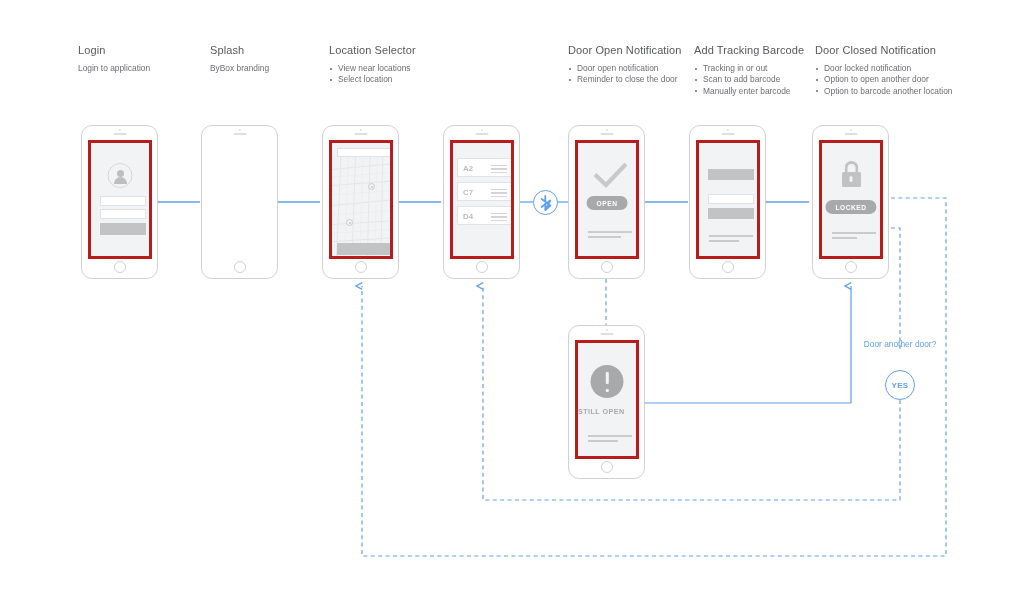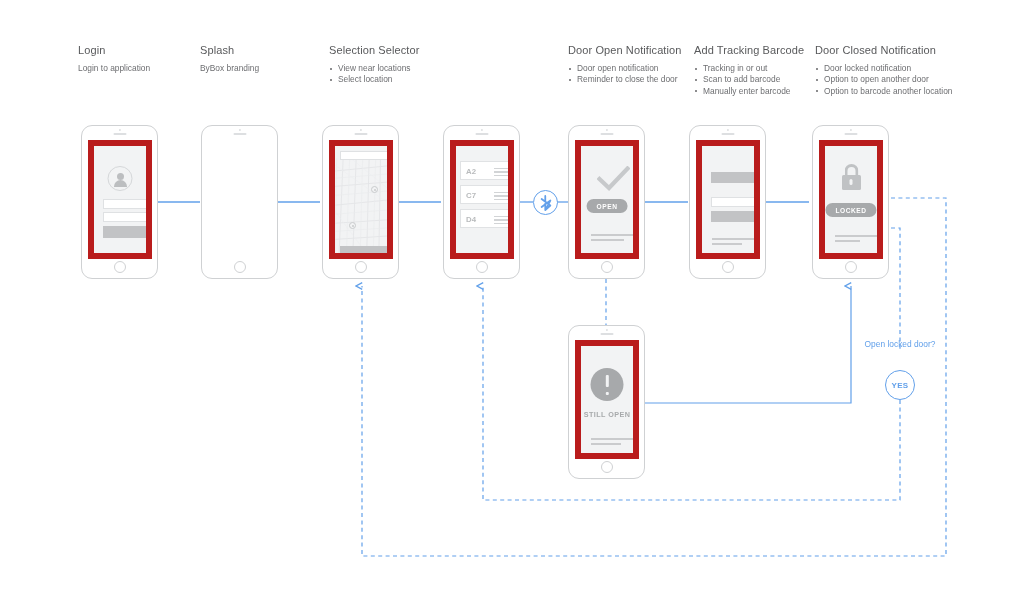--- a/index.html
+++ b/index.html
@@ -45,21 +45,21 @@
     position:absolute;left:50%;top:3px;transform:translateX(-50%);
     width:2.2px;height:2.2px;border-radius:50%;background:#dddfe1;
   }
   .phone .home{
     position:absolute;left:50%;bottom:5px;transform:translateX(-50%);
     width:12px;height:12px;border-radius:50%;border:1.1px solid #cfd1d3;
     box-sizing:border-box;
   }
   .screen{
     position:absolute;left:6px;top:14px;width:64px;height:119px;
-    background:#f2f3f4;border:6px solid #b91c1c;box-sizing:border-box;
+    background:#f2f3f4;border:3px solid #b91c1c;box-sizing:border-box;
     overflow:hidden;
   }
 
   
   .bar{position:absolute;background:#c2c3c5;}
   .bar-white{position:absolute;background:#ffffff;border:1px solid #dfe1e3;box-sizing:border-box;}
   .line-txt{position:absolute;background:#cacbcd;height:1.6px;}
 
   
   .avatar{
@@ -139,21 +139,21 @@
   }
   .alert:before{
     content:"";position:absolute;left:50%;top:7px;transform:translateX(-50%);
     width:3.4px;height:12px;background:#f2f3f4;border-radius:1px;
   }
   .alert:after{
     content:"";position:absolute;left:50%;bottom:6px;transform:translateX(-50%);
     width:3.4px;height:3.4px;background:#f2f3f4;border-radius:1px;
   }
   .still-open-label{
-    position:absolute;left:0;right:0;top:64px;text-align:center;
+    position:absolute;left:0;right:0;top:64px;text-align:left;
     font-size:7.2px;font-weight:bold;color:#a7a9ab;letter-spacing:.45px;
   }
 
   
   .node{
     position:absolute;border:1.3px solid #62a0ea;border-radius:50%;
     background:#ffffff;box-sizing:border-box;
   }
   .node-yes{
     width:30px;height:30px;
@@ -201,29 +201,29 @@
     <path d="M891,198 L946,198 L946,556 L362,556 L362,286" fill="none" stroke="#62a0ea" stroke-width="1.2" stroke-dasharray="4,3.4" marker-end="url(#arrowUp)"></path>
   </svg>
 
   <div class="col-head" style="left:78px;top:44px;">
     <div class="col-title">Login</div>
     <div class="col-sub">
       <div>Login to application</div>
     </div>
   </div>
 
-  <div class="col-head" style="left:200px;top:44px;">
+  <div class="col-head" style="left:210px;top:44px;">
     <div class="col-title">Splash</div>
     <div class="col-sub">
       <div>ByBox branding</div>
     </div>
   </div>
 
   <div class="col-head" style="left:329px;top:44px;">
-    <div class="col-title">Selection Selector</div>
+    <div class="col-title">Location Selector</div>
     <div class="col-sub">
       <ul>
         <li>View near locations</li>
         <li>Select location</li>
       </ul>
     </div>
   </div>
 
 
   <div class="col-head" style="left:694px;top:44px;">
@@ -402,18 +402,18 @@
     <span class="speaker"></span>
     <div class="screen">
       <div class="alert"></div>
       <div class="still-open-label">STILL OPEN</div>
       <div class="line-txt" style="left:10px;top:92px;width:44px;"></div>
       <div class="line-txt" style="left:10px;top:97px;width:30px;"></div>
     </div>
     <span class="home"></span>
   </div>
 
-  <div class="flow-label" style="left:855px;top:339px;">Open locked door?</div>
+  <div class="flow-label" style="left:855px;top:339px;">Door another door?</div>
   <div class="node node-yes" style="left:885px;top:370px;">
     <span>YES</span>
   </div>
 
 </div>
 
 </body></html>

